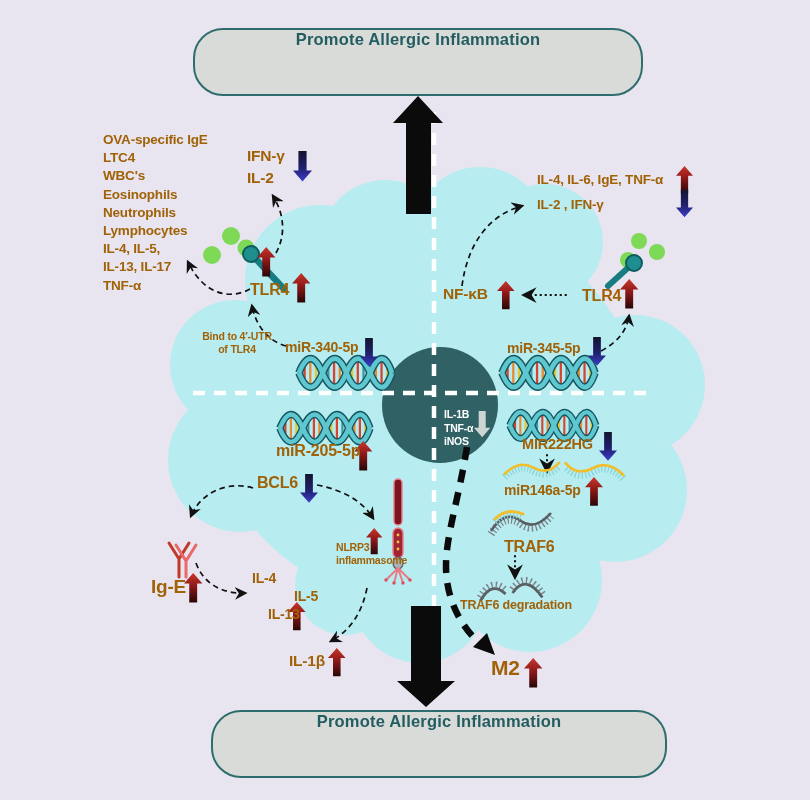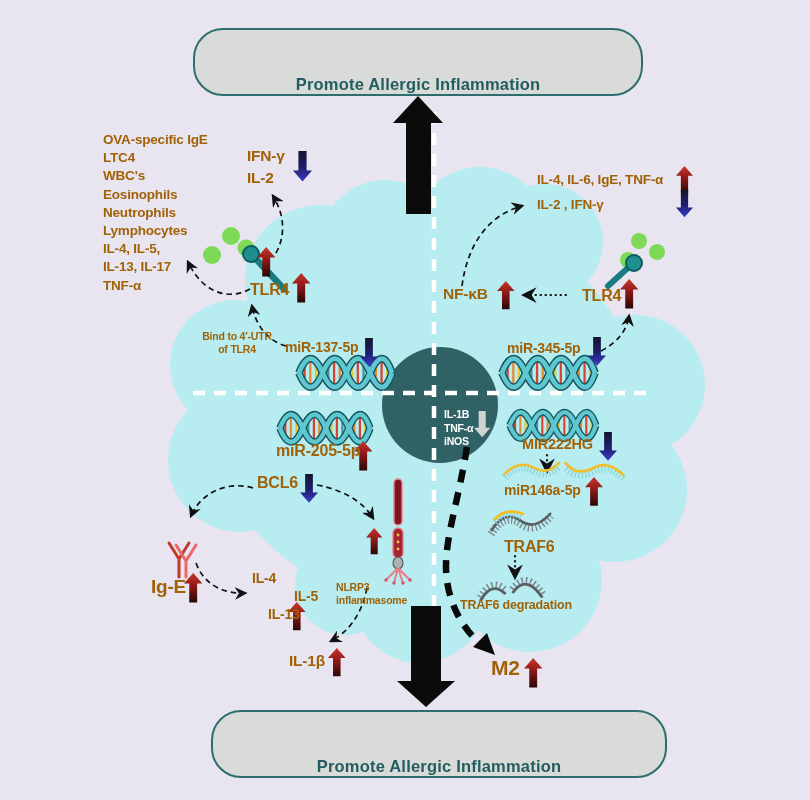--- a/index.html
+++ b/index.html
@@ -1,19 +1,19 @@
 <!DOCTYPE html>
 <html><head>
 <meta charset="utf-8">
 <style>
   html,body{margin:0;padding:0;}
   #canvas{position:relative;width:810px;height:800px;background:#e8e5f1;overflow:hidden;
           font-family:"Liberation Sans",sans-serif;}
   .banner{position:absolute;background:#d9dbd8;border:2.5px solid #2e6d6d;border-radius:30px;
-          display:flex;align-items:flex-end;justify-content:center;color:#235d61;
+          display:flex;align-items:flex-start;justify-content:center;color:#235d61;
           font-weight:700;font-size:16.5px;letter-spacing:.2px;}
   .cell-lobe{position:absolute;background:#b7edf1;border-radius:50%;}
   #nucleus{position:absolute;left:382px;top:347px;width:116px;height:116px;
            background:#2f6165;border-radius:50%;}
   .lbl{position:absolute;font-weight:700;color:#a16207;white-space:nowrap;letter-spacing:-.2px;}
   .lbl div{white-space:nowrap;}
   #overlay{position:absolute;left:0;top:0;}
   .nuc-text{color:#fff;}
 </style>
 </head>
@@ -207,37 +207,37 @@
     <div>TNF-α</div>
   </div>
 
   <div class="lbl" style="left:247px;top:147px;font-size:15.5px;">IFN-γ</div>
   <div class="lbl" style="left:247px;top:169px;font-size:15.5px;">IL-2</div>
   <div class="lbl" style="left:250px;top:281px;font-size:16px;">TLR4</div>
   <div class="lbl" style="left:186px;top:330px;width:102px;font-size:10.5px;line-height:12.5px;text-align:center;">
     <div>Bind to 4′-UTR</div>
     <div>of TLR4</div>
   </div>
-  <div class="lbl" style="left:285px;top:339px;font-size:14px;">miR-137-5p</div>
+  <div class="lbl" style="left:285px;top:339px;font-size:14px;">miR-340-5p</div>
 
   <div class="lbl" style="left:537px;top:172px;font-size:13.5px;">IL-4, IL-6, IgE, TNF-α</div>
   <div class="lbl" style="left:537px;top:197px;font-size:13.5px;">IL-2 , IFN-γ</div>
   <div class="lbl" style="left:443px;top:285px;font-size:15.5px;">NF-κB</div>
   <div class="lbl" style="left:582px;top:287px;font-size:16px;">TLR4</div>
   <div class="lbl" style="left:507px;top:340px;font-size:14px;">miR-345-5p</div>
 
   <div class="lbl nuc-text" style="left:444px;top:408px;font-size:10.5px;line-height:13.5px;">
     <div>IL-1B</div>
     <div>TNF-α</div>
     <div>iNOS</div>
   </div>
 
   <div class="lbl" style="left:276px;top:442px;font-size:16px;">miR-205-5p</div>
   <div class="lbl" style="left:257px;top:474px;font-size:16px;">BCL6</div>
-  <div class="lbl" style="left:336px;top:541px;font-size:10.5px;line-height:13px;margin-top:40px;">
+  <div class="lbl" style="left:336px;top:541px;font-size:10.5px;line-height:13px;">
     <div>NLRP3</div>
     <div>inflammasome</div>
   </div>
   <div class="lbl" style="left:151px;top:576px;font-size:19px;">Ig-E</div>
   <div class="lbl" style="left:252px;top:570px;font-size:14px;">IL-4</div>
   <div class="lbl" style="left:252px;top:588px;font-size:14px;margin-left:42px;">IL-5</div>
   <div class="lbl" style="left:252px;top:606px;font-size:14px;padding-left:16px;">IL-13</div>
   <div class="lbl" style="left:289px;top:652px;font-size:15.5px;">IL-1β</div>
 
   <div class="lbl" style="left:522px;top:436px;font-size:14.5px;">MIR222HG</div>

